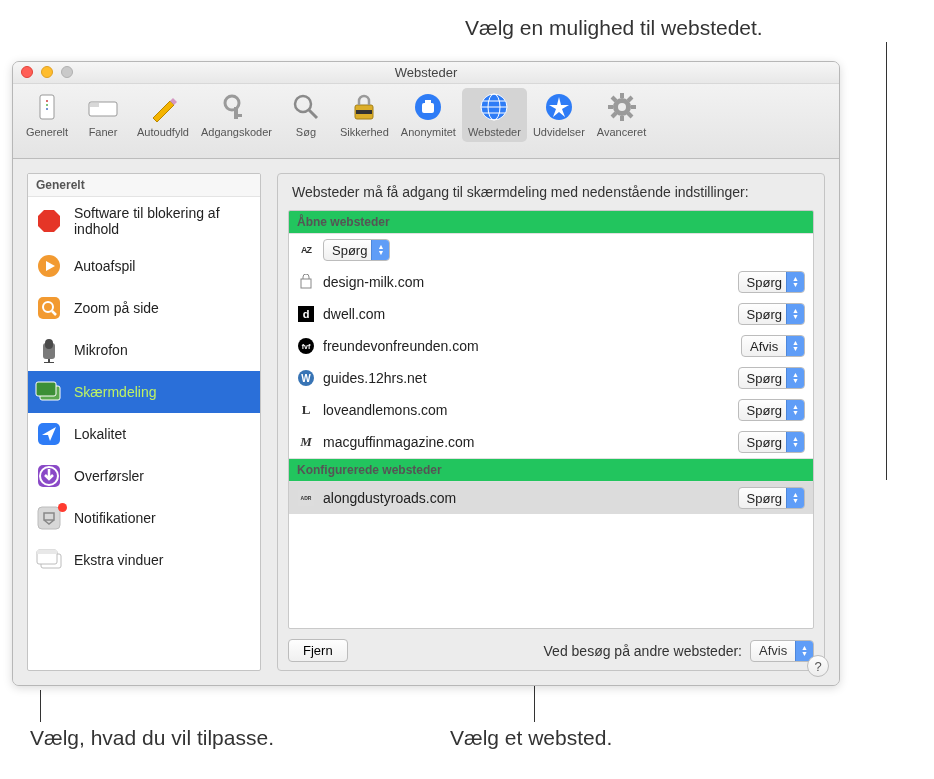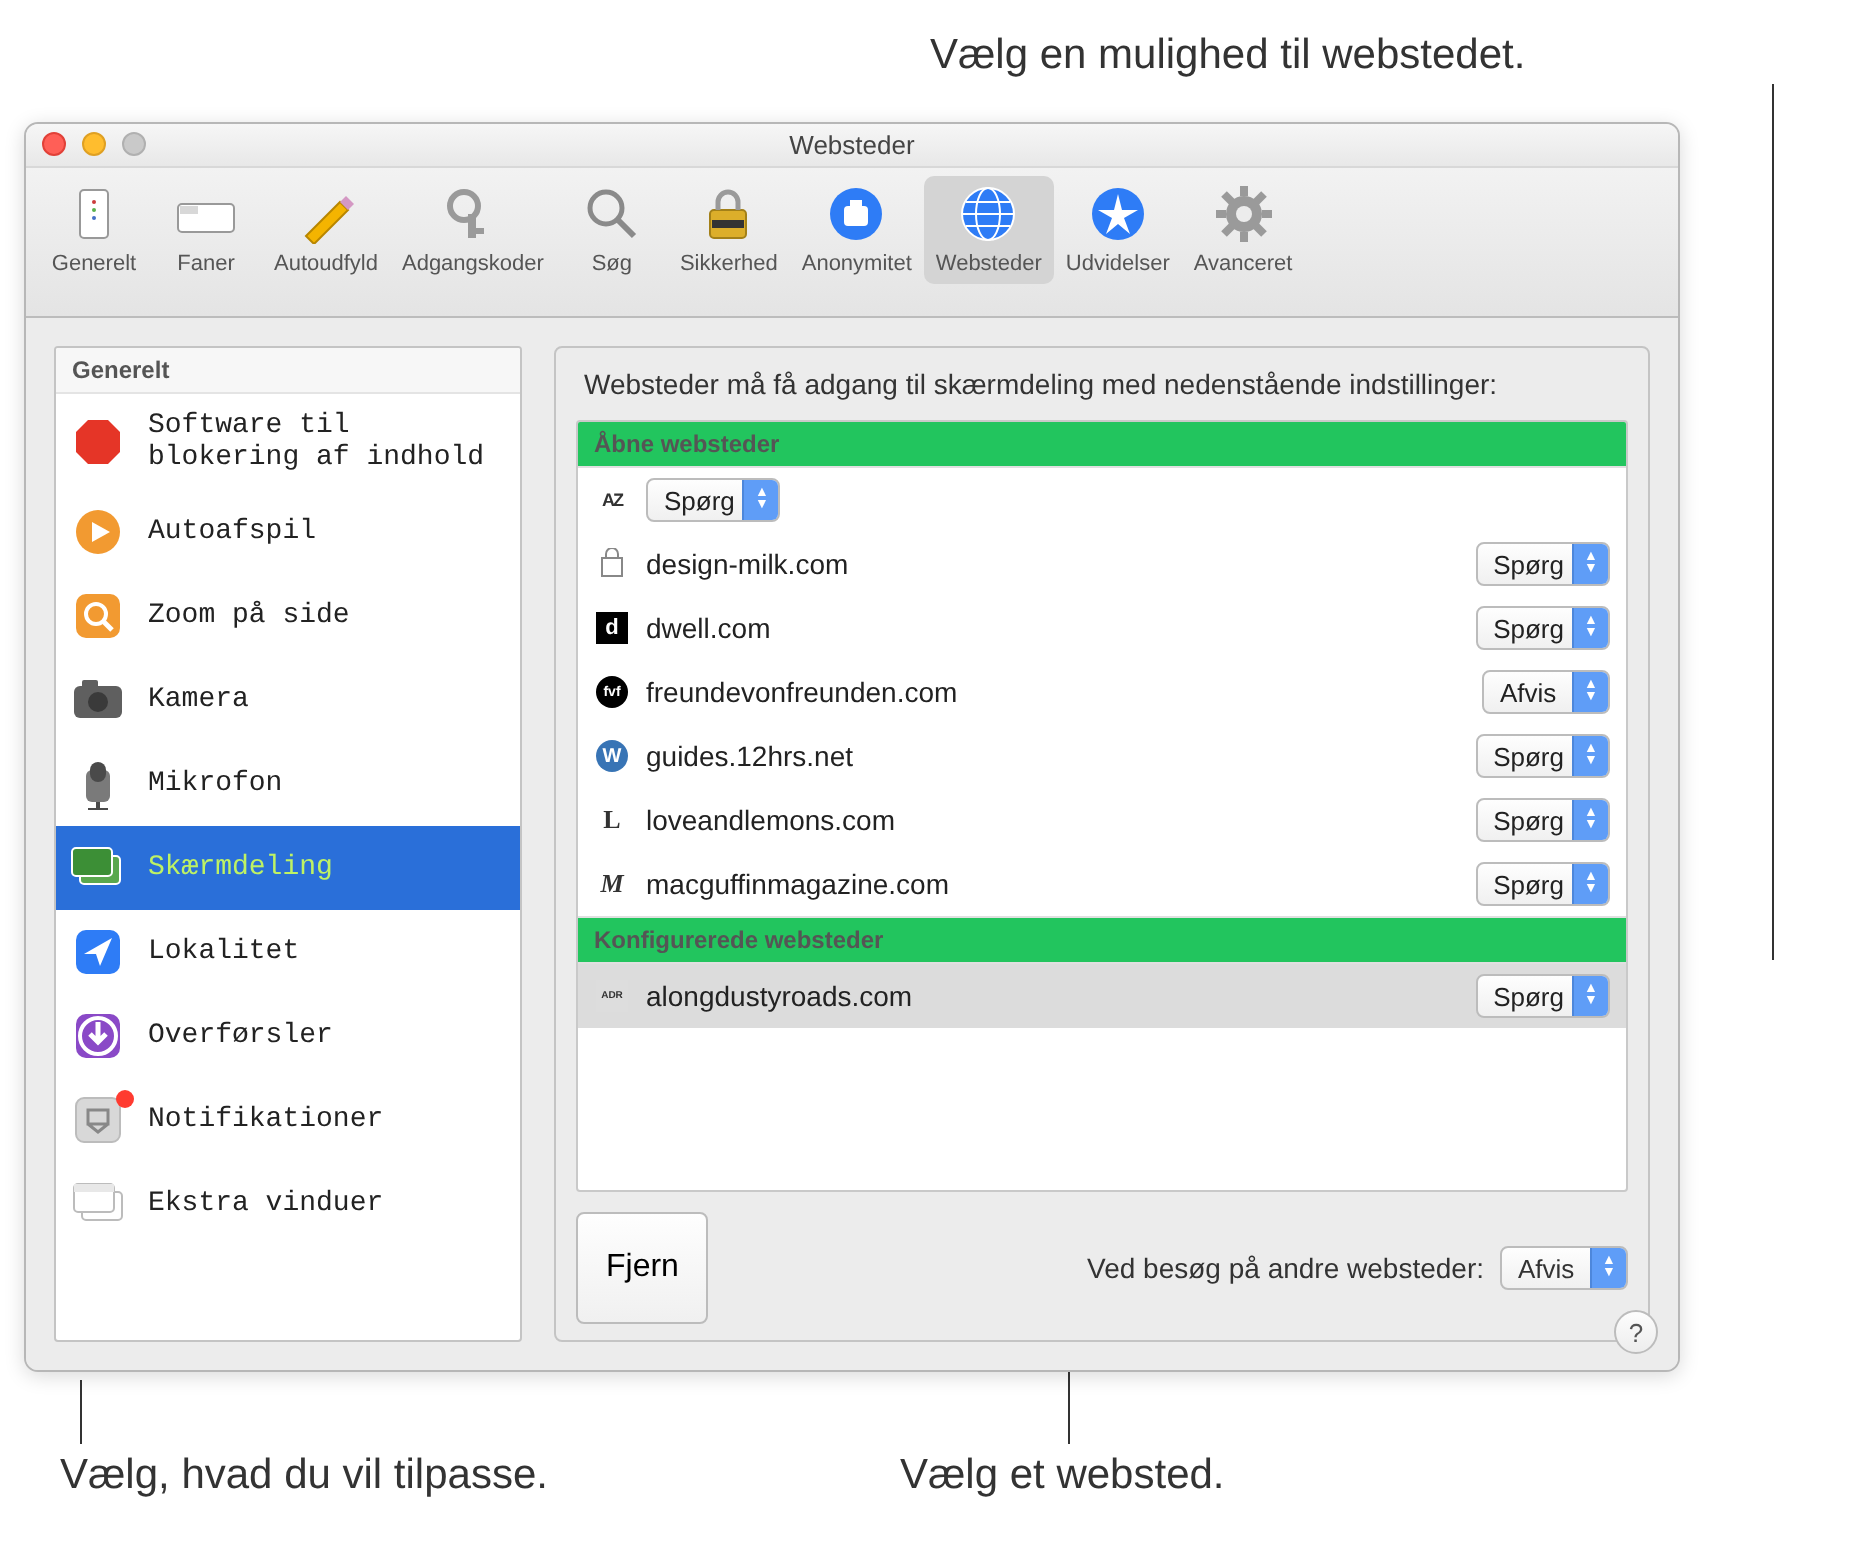--- a/index.html
+++ b/index.html
@@ -121,21 +121,20 @@
   }
   .sidebar-item {
     display: flex;
     align-items: center;
     padding: 8px 6px;
     gap: 10px;
     font-size: 14px;
     color: #222;
     cursor: default;
     position: relative;
-    font-family: Liberation Mono, monospace;
   }
   .sidebar-item.selected {
     background: #2a6fd9;
     color: #bef264;
   }
   .sidebar-icon {
     width: 30px; height: 26px;
     display: flex;
     align-items: center;
     justify-content: center;
@@ -234,22 +233,22 @@
   .bottom-bar {
     display:flex;
     align-items:center;
     justify-content:space-between;
     padding-top: 10px;
   }
   .btn {
     background: linear-gradient(#fefefe,#f0f0f0);
     border: 1px solid #bcbcbc;
     border-radius: 4px;
-    padding: 18px 14px;
-    font-size:16px;
+    padding: 3px 14px;
+    font-size:13px;
     cursor:default;
   }
   .bottom-right {
     display:flex;
     align-items:center;
     gap:8px;
     font-size:14px;
   }
 
   .help-btn {
@@ -428,30 +427,20 @@
               <svg width="26" height="26">
                 <rect x="2" y="2" width="22" height="22" rx="5" fill="#f29a31"></rect>
                 <circle cx="12" cy="12" r="5" fill="none" stroke="#fff" stroke-width="2"></circle>
                 <line x1="16" y1="16" x2="20" y2="20" stroke="#fff" stroke-width="2.5"></line>
               </svg>
             </span>
             <span>Zoom på side</span>
           </div>
           <div class="sidebar-item">
             <span class="sidebar-icon">
-              <svg width="28" height="22">
-                <rect x="2" y="4" width="24" height="16" rx="3" fill="#5f5f5f"></rect>
-                <circle cx="14" cy="12" r="5" fill="#3a3a3a"></circle>
-                <rect x="6" y="1" width="8" height="4" rx="1" fill="#5f5f5f"></rect>
-              </svg>
-            </span>
-            <span>Kamera</span>
-          </div>
-          <div class="sidebar-item">
-            <span class="sidebar-icon">
               <svg width="20" height="26">
                 <rect x="4" y="6" width="12" height="16" rx="3" fill="#7a7a7a"></rect>
                 <rect x="6" y="2" width="8" height="10" rx="4" fill="#4a4a4a"></rect>
                 <line x1="10" y1="22" x2="10" y2="26" stroke="#4a4a4a" stroke-width="2"></line>
                 <line x1="5" y1="26" x2="15" y2="26" stroke="#4a4a4a" stroke-width="2"></line>
               </svg>
             </span>
             <span>Mikrofon</span>
           </div>
           <div class="sidebar-item selected">

